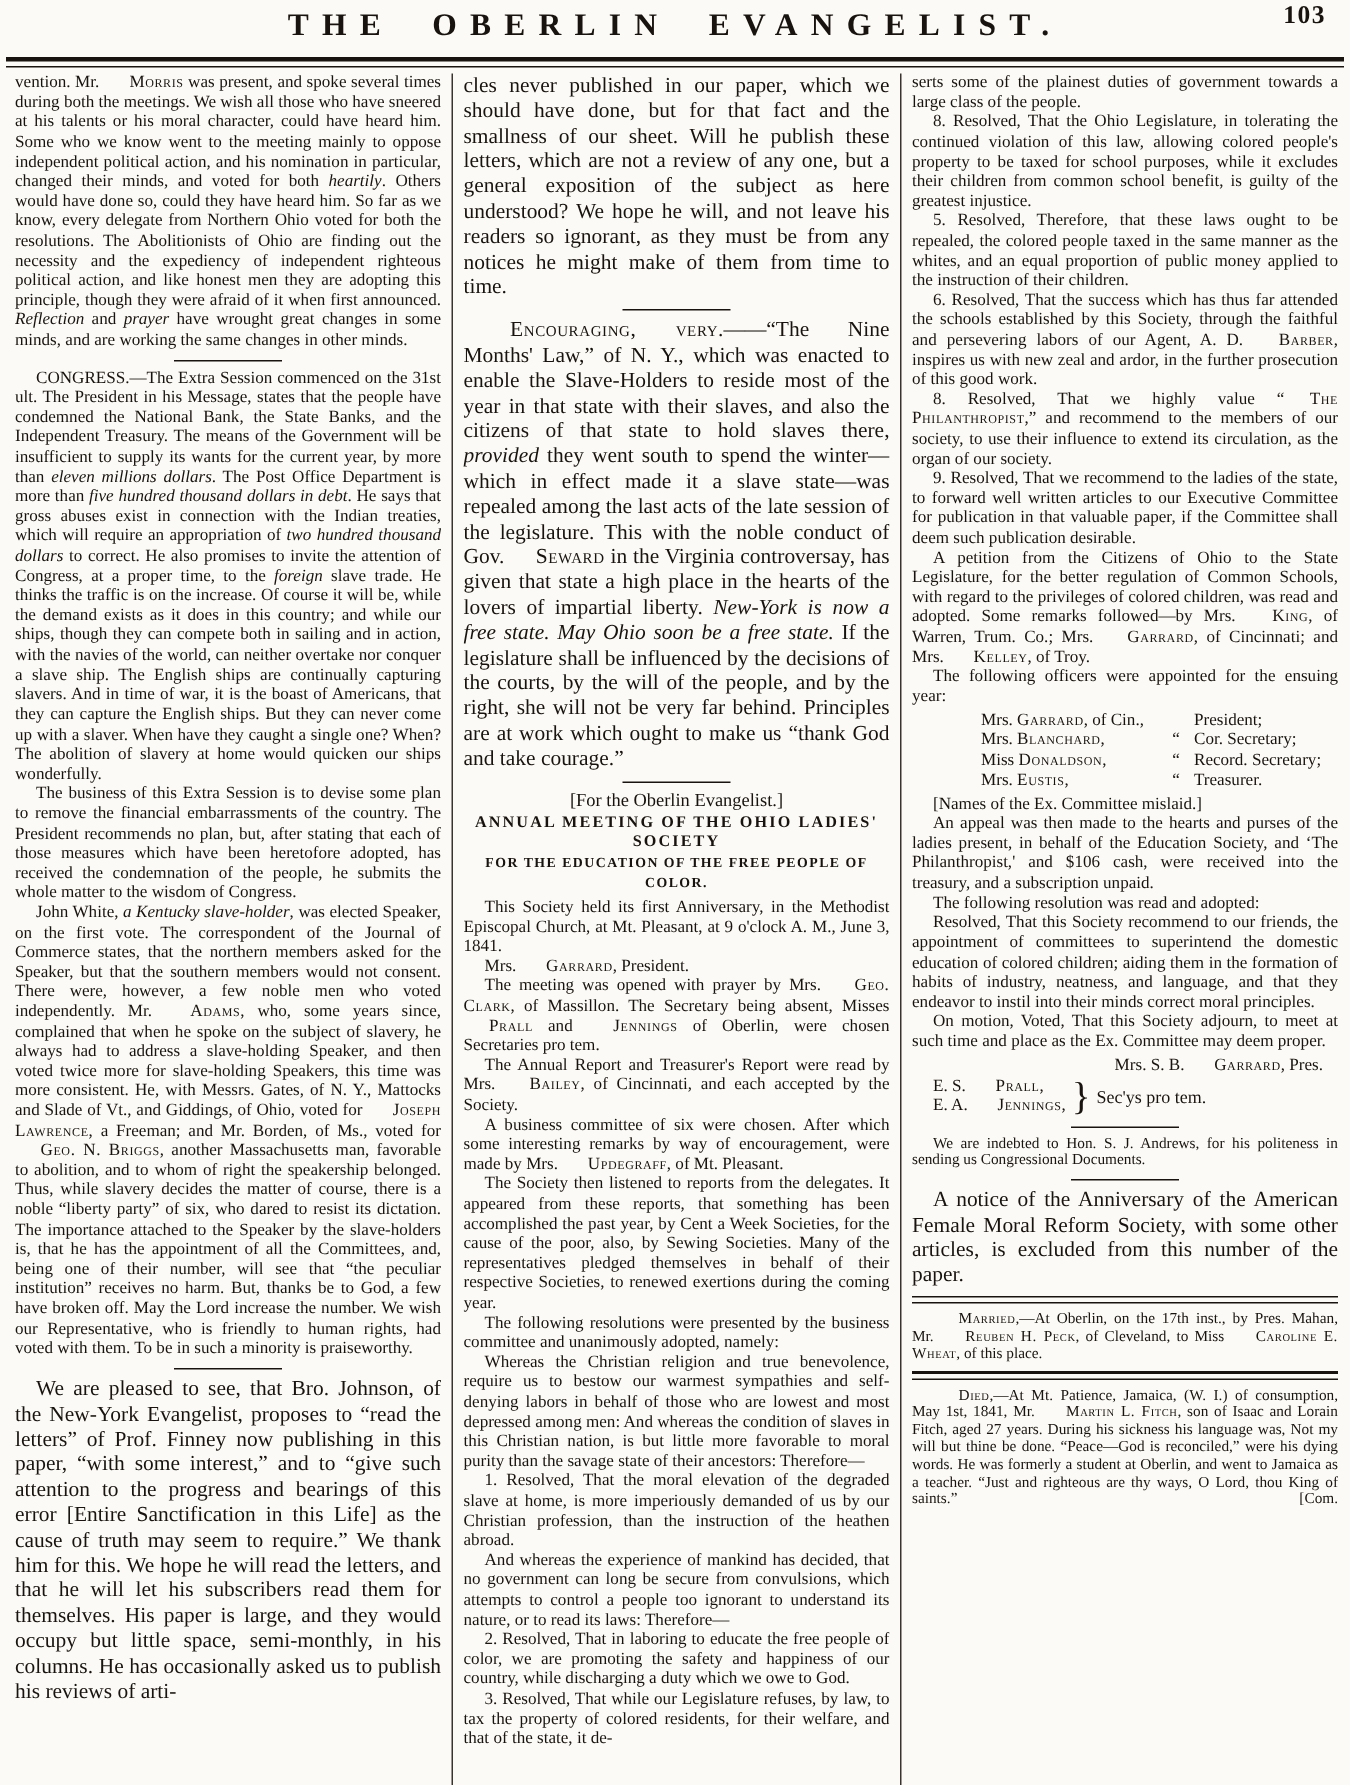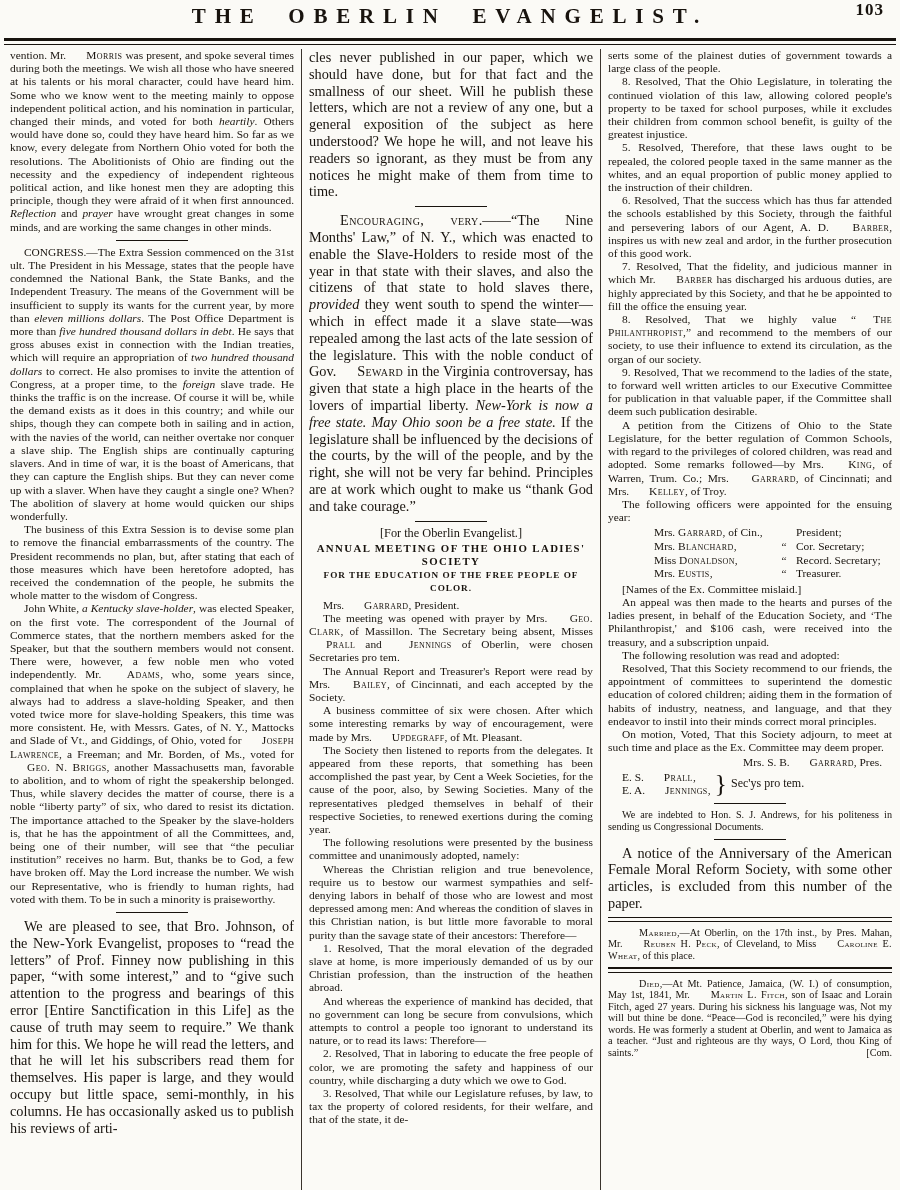--- a/index.html
+++ b/index.html
@@ -83,41 +83,41 @@
     <div class="vsep"></div>
 
     <section class="col">
       <p class="para large noindent">cles never published in our paper, which we should have done, but for that fact and the smallness of our sheet. Will he publish these letters, which are not a review of any one, but a general exposition of the subject as here understood? We hope he will, and not leave his readers so ignorant, as they must be from any notices he might make of them from time to time.</p>
       <div class="divider"></div>
       <p class="para large"><span class="seg-c">Encouraging, very</span>.——“The Nine Months' Law,” of N. Y., which was enacted to enable the Slave-Holders to reside most of the year in that state with their slaves, and also the citizens of that state to hold slaves there, <span class="seg-i">provided</span> they went south to spend the winter—which in effect made it a slave state—was repealed among the last acts of the late session of the legislature. This with the noble conduct of Gov. <span class="seg-c">Seward</span> in the Virginia controversay, has given that state a high place in the hearts of the lovers of impartial liberty. <span class="seg-i">New-York is now a free state. May Ohio soon be a free state.</span> If the legislature shall be influenced by the decisions of the courts, by the will of the people, and by the right, she will not be very far behind. Principles are at work which ought to make us “thank God and take courage.”</p>
       <div class="divider"></div>
       <div class="attribution">[For the Oberlin Evangelist.]</div>
       <h2 class="heading1">ANNUAL MEETING OF THE OHIO LADIES' SOCIETY</h2>
       <h3 class="heading2">FOR THE EDUCATION OF THE FREE PEOPLE OF COLOR.</h3>
+      <p class="para">This Society held its first Anniversary, in the Methodist Episcopal Church, at Mt. Pleasant, at 9 o'clock A. M., June 3, 1841.</p>
       <p class="para">Mrs. <span class="seg-c">Garrard</span>, President.</p>
       <p class="para">The meeting was opened with prayer by Mrs. <span class="seg-c">Geo. Clark</span>, of Massillon. The Secretary being absent, Misses <span class="seg-c">Prall</span> and <span class="seg-c">Jennings</span> of Oberlin, were chosen Secretaries pro tem.</p>
       <p class="para">The Annual Report and Treasurer's Report were read by Mrs. <span class="seg-c">Bailey</span>, of Cincinnati, and each accepted by the Society.</p>
       <p class="para">A business committee of six were chosen. After which some interesting remarks by way of encouragement, were made by Mrs. <span class="seg-c">Updegraff</span>, of Mt. Pleasant.</p>
       <p class="para">The Society then listened to reports from the delegates. It appeared from these reports, that something has been accomplished the past year, by Cent a Week Societies, for the cause of the poor, also, by Sewing Societies. Many of the representatives pledged themselves in behalf of their respective Societies, to renewed exertions during the coming year.</p>
       <p class="para">The following resolutions were presented by the business committee and unanimously adopted, namely:</p>
       <p class="para">Whereas the Christian religion and true benevolence, require us to bestow our warmest sympathies and self-denying labors in behalf of those who are lowest and most depressed among men: And whereas the condition of slaves in this Christian nation, is but little more favorable to moral purity than the savage state of their ancestors: Therefore—</p>
       <p class="para">1. Resolved, That the moral elevation of the degraded slave at home, is more imperiously demanded of us by our Christian profession, than the instruction of the heathen abroad.</p>
       <p class="para">And whereas the experience of mankind has decided, that no government can long be secure from convulsions, which attempts to control a people too ignorant to understand its nature, or to read its laws: Therefore—</p>
       <p class="para">2. Resolved, That in laboring to educate the free people of color, we are promoting the safety and happiness of our country, while discharging a duty which we owe to God.</p>
       <p class="para">3. Resolved, That while our Legislature refuses, by law, to tax the property of colored residents, for their welfare, and that of the state, it de-</p>
     </section>
 
     <div class="vsep"></div>
 
     <section class="col">
       <p class="para noindent">serts some of the plainest duties of government towards a large class of the people.</p>
       <p class="para">8. Resolved, That the Ohio Legislature, in tolerating the continued violation of this law, allowing colored people's property to be taxed for school purposes, while it excludes their children from common school benefit, is guilty of the greatest injustice.</p>
       <p class="para">5. Resolved, Therefore, that these laws ought to be repealed, the colored people taxed in the same manner as the whites, and an equal proportion of public money applied to the instruction of their children.</p>
       <p class="para">6. Resolved, That the success which has thus far attended the schools established by this Society, through the faithful and persevering labors of our Agent, A. D. <span class="seg-c">Barber</span>, inspires us with new zeal and ardor, in the further prosecution of this good work.</p>
-      <p class="para">7. Resolved, That the fidelity, and judicious manner in which Mr. <span class="seg-c">Barber</span> has discharged his arduous duties, are highly appreciated by this Society, and that he be appointed to fill the office the ensuing year.</p>
       <p class="para">8. Resolved, That we highly value “<span class="seg-c">The Philanthropist</span>,” and recommend to the members of our society, to use their influence to extend its circulation, as the organ of our society.</p>
       <p class="para">9. Resolved, That we recommend to the ladies of the state, to forward well written articles to our Executive Committee for publication in that valuable paper, if the Committee shall deem such publication desirable.</p>
       <p class="para">A petition from the Citizens of Ohio to the State Legislature, for the better regulation of Common Schools, with regard to the privileges of colored children, was read and adopted. Some remarks followed—by Mrs. <span class="seg-c">King</span>, of Warren, Trum. Co.; Mrs. <span class="seg-c">Garrard</span>, of Cincinnati; and Mrs. <span class="seg-c">Kelley</span>, of Troy.</p>
       <p class="para">The following officers were appointed for the ensuing year:</p>
 
       <div class="officers">
         <div class="officer-row">
           <span class="officer-name"><span>Mrs. </span><span class="sc">Garrard</span><span>, of Cin.,</span></span>
           <span class="officer-ditto"></span>
           <span class="officer-office">President;</span>

